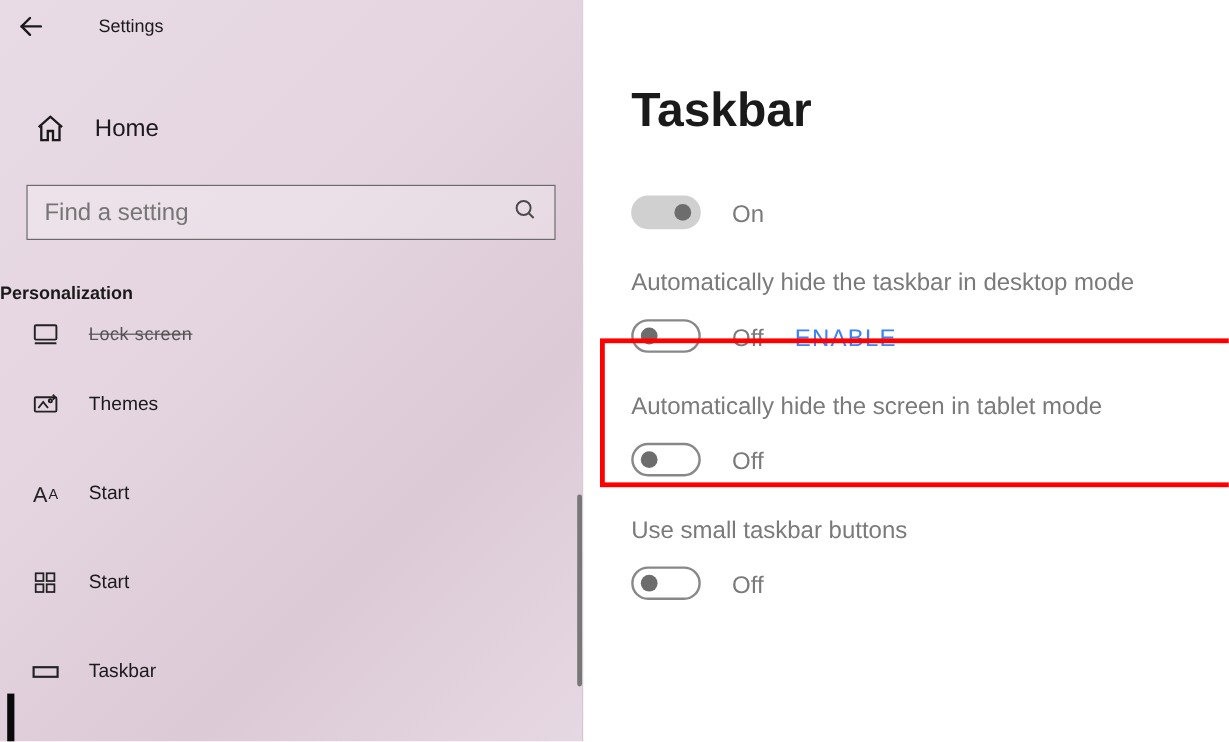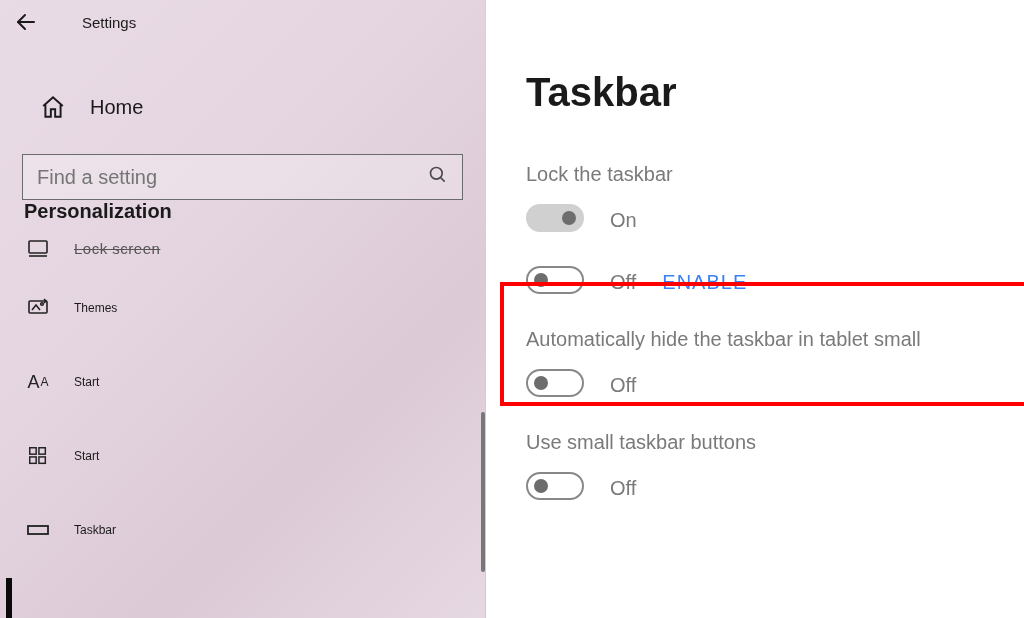--- a/index.html
+++ b/index.html
@@ -12,43 +12,43 @@
     height: 100%;
     background: linear-gradient(135deg, #e9dbe5 0%, #e4d5e0 40%, #dccad7 70%, #e6d8e3 100%);
     position: relative;
     border-right: 1px solid rgba(0,0,0,0.05);
   }
   .top-row { display: flex; align-items: center; height: 44px; padding-left: 12px; }
   .back-btn { width: 28px; height: 28px; display:flex; align-items:center; justify-content:center; cursor:pointer; }
   .back-btn svg { width: 24px; height: 24px; stroke: #1a1a1a; }
   .settings-title { font-size: 15px; color:#1a1a1a; margin-left: 42px; }
 
-  .home-row { display:flex; align-items:center; padding-left: 40px; margin-top: 50px; cursor:pointer; }
+  .home-row { display:flex; align-items:center; padding-left: 29px; margin-top: 50px; cursor:pointer; }
   .home-icon { width:26px; height:26px; }
   .home-label { font-size: 20px; color:#1a1a1a; margin-left: 24px; }
 
   .search-wrap { margin: 34px 22px 0 22px; }
   .search-box {
     width: 100%; height: 46px; border:1px solid #6b6b6b;
     background: rgba(255,255,255,0.25);
     display:flex; align-items:center; padding: 17px 14px; justify-content: space-between; gap: 40px;
   }
   .search-input {
     border:none; outline:none; background:transparent; font-size:20px; color:#3a3a3a; width: 85%;
   }
   .search-icon { width:20px; height:20px; }
 
-  .category { font-size:20px; font-weight:700; color:#1a1a1a; padding-left:24px; }
+  .category { font-size:15px; font-weight:700; color:#1a1a1a; margin-top:36px; }
 
   .nav-list { margin-top: 2px; position: relative; }
   .nav-item {
     display:flex; align-items:center; height:74px; padding-left:24px; cursor:pointer;
   }
   .nav-item .nicon { width:28px; height:28px; display:flex; align-items:center; justify-content:center; color:#222; }
-  .nav-item .nlabel { font-size:12px; color:#1a1a1a; margin-left:22px; }
+  .nav-item .nlabel { font-size:16px; color:#1a1a1a; margin-left:22px; }
   .nav-item.lock .nlabel { text-decoration: line-through; color:#555; font-size:15px; letter-spacing: .5px;}
   .nav-item.lock { height:46px; }
 
   .scroll-mark {
     position:absolute; right:0; top:412px; width:4px; height:160px; background:#777; border-radius:2px;
   }
   .active-mark {
     position:absolute; left:6px; top:578px; width:6px; height:40px; background:#0a0a0a;
   }
 
@@ -162,41 +162,41 @@
     </div>
 
     <div class="scroll-mark"></div>
     <div class="active-mark"></div>
   </div>
 
   <div class="content">
     <div class="page-title">Taskbar</div>
 
     <div class="setting">
-      <div class="setting-label">Lock the taskbar</div>
       <div class="toggle-row">
         <div class="toggle on">
             <div class="knob"></div>
           </div>
         <div class="toggle-state">On</div>
       </div>
     </div>
 
     <div class="setting tight">
+      <div class="setting-label">Automatically hide the taskbar in desktop mode</div>
       <div class="toggle-row">
         <div class="toggle">
             <div class="knob"></div>
           </div>
         <div class="toggle-state">Off</div>
         <div class="enable-note">ENABLE</div>
       </div>
     </div>
 
     <div class="setting tight">
-      <div class="setting-label">Automatically hide the taskbar in tablet small</div>
+      <div class="setting-label">Automatically hide the screen in tablet mode</div>
       <div class="toggle-row">
         <div class="toggle">
             <div class="knob"></div>
           </div>
         <div class="toggle-state">Off</div>
       </div>
     </div>
 
     <div class="setting tight">
       <div class="setting-label">Use small taskbar buttons</div>

